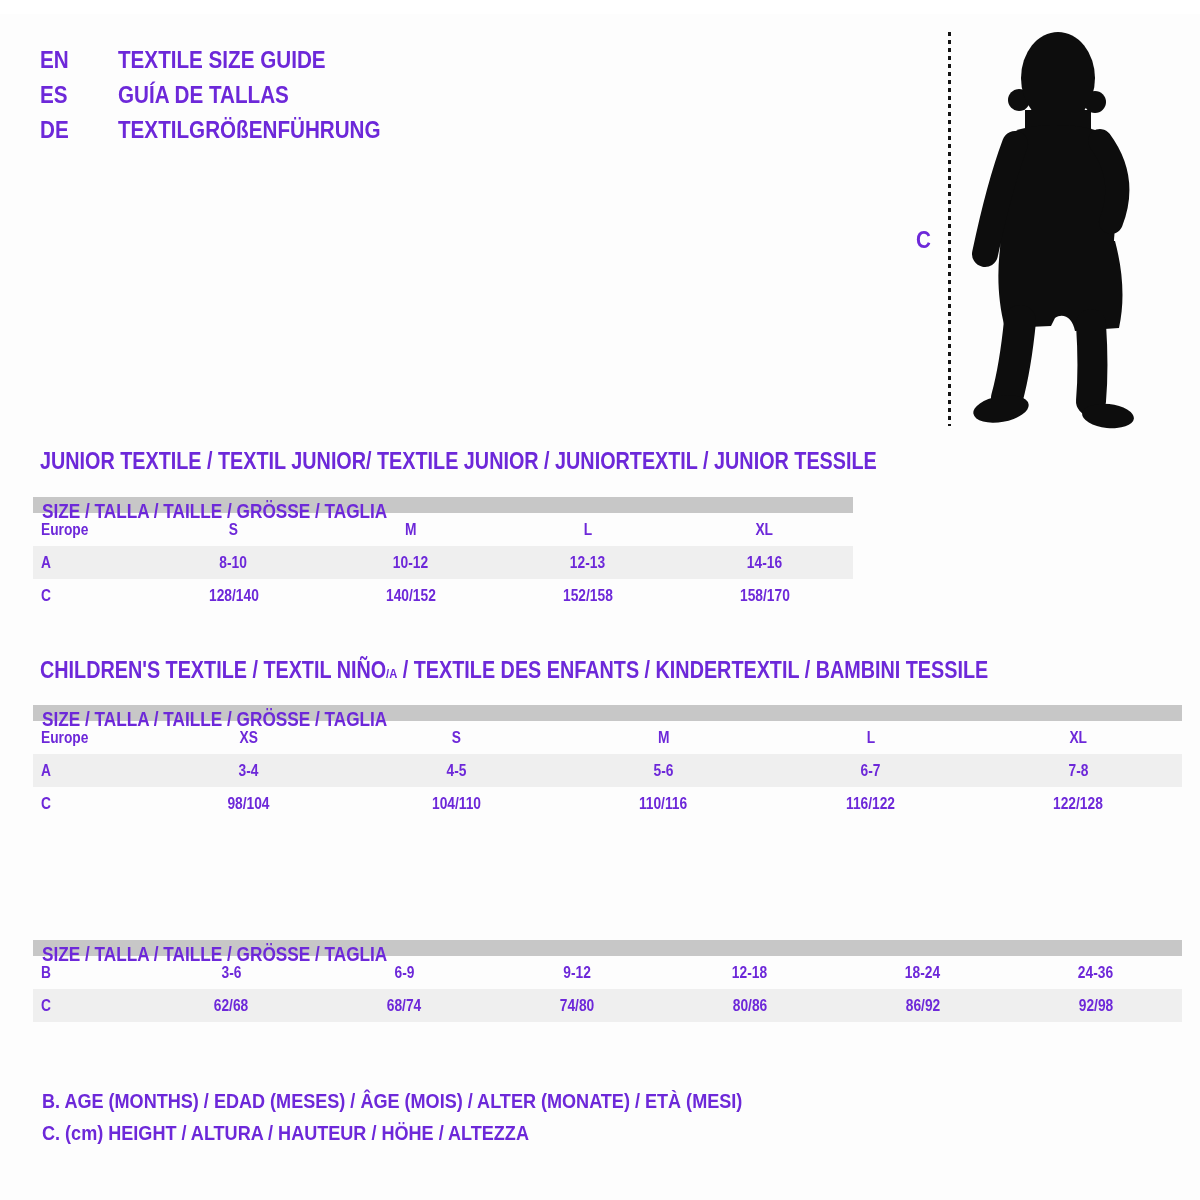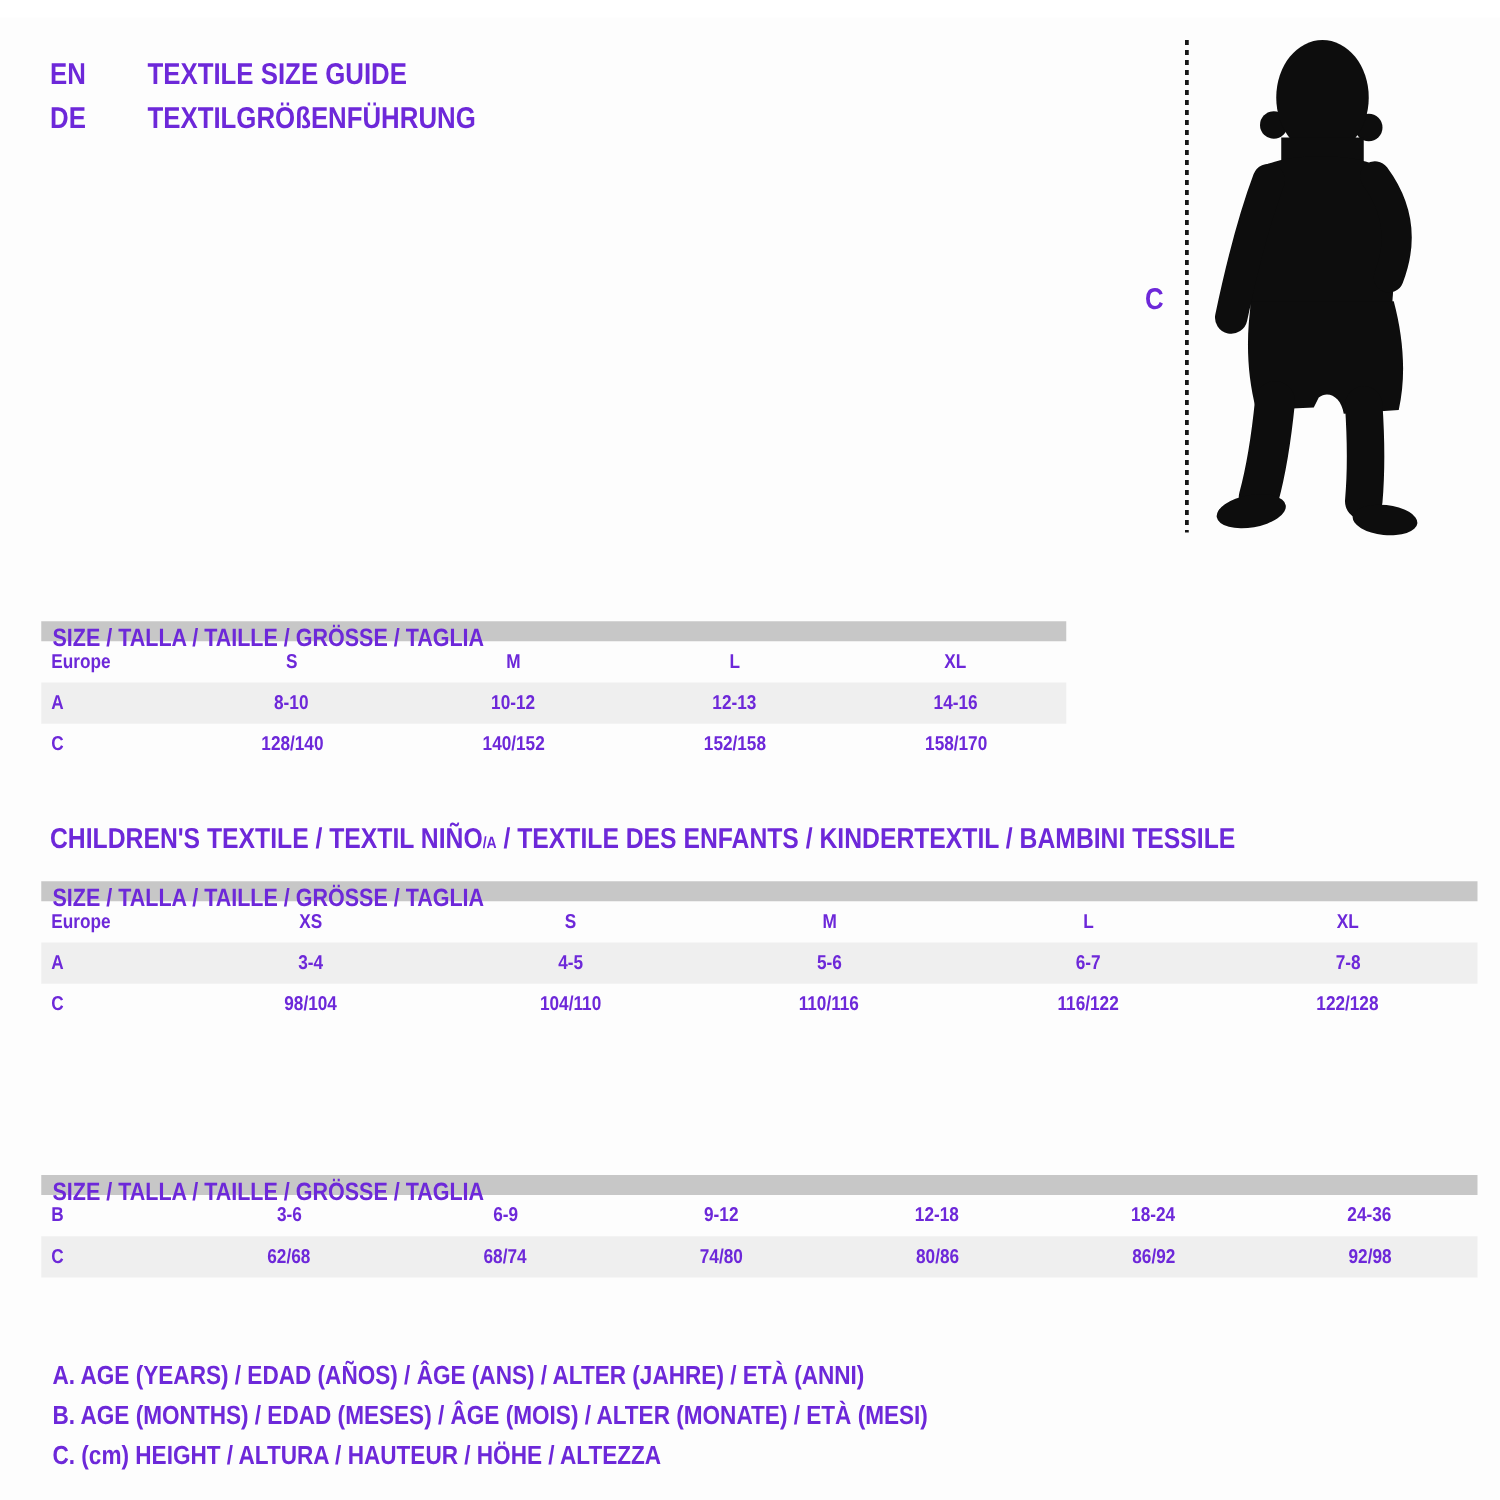--- a/index.html
+++ b/index.html
@@ -50,20 +50,24 @@
 <body>
 
 <div class="canvas">
 
   <div class="langs">
     <div class="lang-row">
       <span class="lang-code"><span class="ct">EN</span></span>
       <span class="ct">TEXTILE SIZE GUIDE</span>
     </div>
     <div class="lang-row">
+      <span class="lang-code"><span class="ct">ES</span></span>
+      <span class="ct">GUÍA DE TALLAS</span>
+    </div>
+    <div class="lang-row">
       <span class="lang-code"><span class="ct">DE</span></span>
       <span class="ct">TEXTILGRÖßENFÜHRUNG</span>
     </div>
   </div>
 
   <div class="dash-line"></div>
   <div class="c-label"><span class="ct">C</span></div>
   <svg class="silhouette" width="170" height="405" viewBox="0 0 170 405" aria-hidden="true">
     <g fill="#0d0d0d">
       <circle cx="54" cy="74" r="11"></circle>
@@ -74,20 +78,23 @@
       <path d="M50 118 C 38 150, 28 190, 20 228" fill="none" stroke="#0d0d0d" stroke-width="26" stroke-linecap="round"></path>
       <path d="M135 115 C 152 138, 158 165, 146 196" fill="none" stroke="#0d0d0d" stroke-width="24" stroke-linecap="round"></path>
       <path d="M36 215 L 150 215 C 158 245, 160 275, 154 302 L 110 305 C 108 292, 98 286, 90 292 L 86 300 L 40 302 C 32 272, 32 242, 36 215 Z"></path>
       <path d="M55 295 C 52 325, 48 350, 42 372" fill="none" stroke="#0d0d0d" stroke-width="32" stroke-linecap="round"></path>
       <ellipse cx="36" cy="383" rx="28" ry="13" transform="rotate(-10 36 383)"></ellipse>
       <path d="M126 298 C 128 328, 128 352, 126 375" fill="none" stroke="#0d0d0d" stroke-width="30" stroke-linecap="round"></path>
       <ellipse cx="143" cy="390" rx="26" ry="12" transform="rotate(6 143 390)"></ellipse>
     </g>
   </svg>
 
+  <div class="section-title" style="top:434px;">
+    <span class="ct">JUNIOR TEXTILE / TEXTIL JUNIOR/ TEXTILE JUNIOR / JUNIORTEXTIL / JUNIOR TESSILE</span>
+  </div>
   <div class="size-table" style="top:483px;width:820px;">
     <div class="band">
       <span class="ct">SIZE / TALLA / TAILLE / GRÖSSE / TAGLIA</span>
     </div>
     <div class="trow cols4">
       <div class="first"><span class="ct">Europe</span></div>
       <div class="cell"><span class="ctc">S</span></div>
       <div class="cell"><span class="ctc">M</span></div>
       <div class="cell"><span class="ctc">L</span></div>
       <div class="cell"><span class="ctc">XL</span></div>
@@ -161,18 +168,17 @@
       <div class="cell"><span class="ctc">62/68</span></div>
       <div class="cell"><span class="ctc">68/74</span></div>
       <div class="cell"><span class="ctc">74/80</span></div>
       <div class="cell"><span class="ctc">80/86</span></div>
       <div class="cell"><span class="ctc">86/92</span></div>
       <div class="cell"><span class="ctc">92/98</span></div>
     </div>
   </div>
 
   <div class="legend">
-    <div><span class="ct">A. AGE (YEARS) / EDAD (AÑOS) / ÂGE (ANS) / ALTER (JAHRE) / ETÀ (ANNI)</span></div>
     <div><span class="ct">B. AGE (MONTHS) / EDAD (MESES) / ÂGE (MOIS) / ALTER (MONATE) / ETÀ (MESI)</span></div>
     <div><span class="ct">C. (cm) HEIGHT / ALTURA / HAUTEUR / HÖHE / ALTEZZA</span></div>
   </div>
 
 </div>
 
 </body></html>

